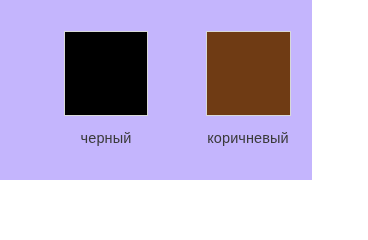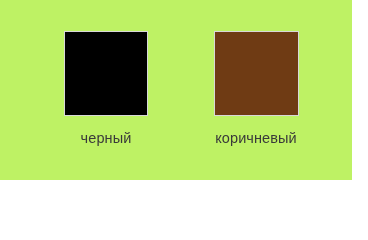--- a/index.html
+++ b/index.html
@@ -10,40 +10,40 @@
   body {
     width: 368px;
     height: 180px;
     background: #ffffff;
     font-family: "Liberation Sans", "DejaVu Sans", sans-serif;
     overflow: hidden;
   }
 
   .swatch-board {
     position: relative;
-    width: 352px;
+    width: 312px;
     height: 180px;
-    background: #bef264;
+    background: #c4b5fd;
   }
 
   .swatch-group {
     position: absolute;
     top: 31px;
     display: flex;
     flex-direction: column;
     align-items: center;
   }
 
   .swatch-group.group-black {
     left: 42px;
     width: 128px;
   }
 
   .swatch-group.group-brown {
-    left: 192px;
+    left: 184px;
     width: 128px;
   }
 
   .swatch-chip {
     width: 84px;
     height: 85px;
     border: 1px solid #d8d8d8;
     box-sizing: border-box;
     display: block;
   }

